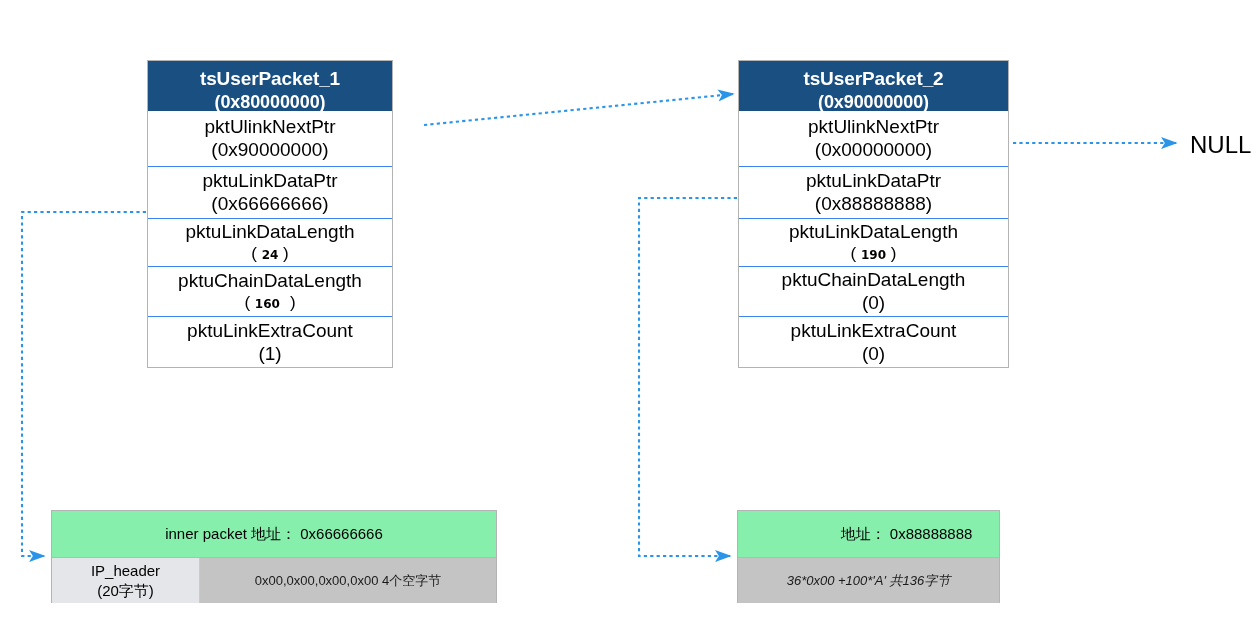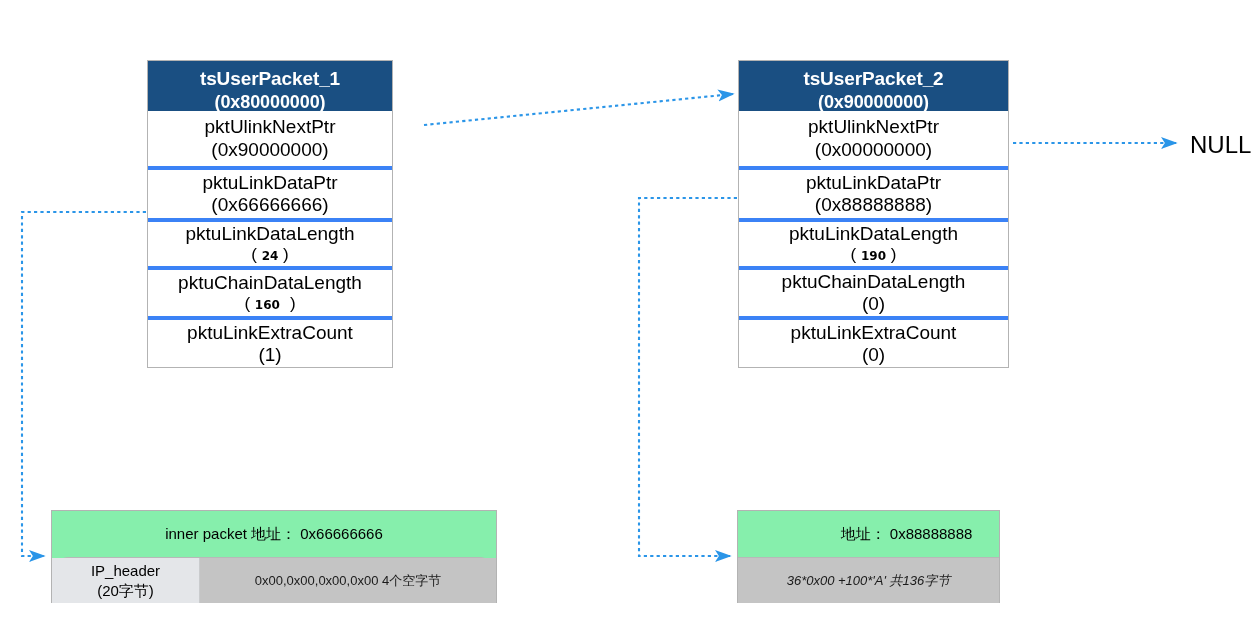--- a/index.html
+++ b/index.html
@@ -39,21 +39,21 @@
     text-align: center;
     font-weight: bold;
     line-height: 1.28;
     padding-top: 6px;
     letter-spacing: -0.1px;
   }
   .struct .hdr .t1 { font-size: 19px; display: block; }
   .struct .hdr .t2 { font-size: 18px; display: block; }
   .struct .row {
     box-sizing: border-box;
-    border-top: 4px solid #3b82f6;
+    border-top: 1px solid #3b82f6;
     text-align: center;
     color: #000000;
     line-height: 1.18;
     display: flex;
     flex-direction: column;
     justify-content: center;
     align-items: center;
   }
   .struct .row .name { font-size: 19px; display: block; white-space: nowrap; }
   .struct .row .val  { font-size: 19px; display: block; white-space: nowrap; }
@@ -206,21 +206,21 @@
     <div class="row" style="height:52px;">
       <span class="name">pktuLinkExtraCount</span>
       <span class="val">(0)</span>
     </div>
   </div>
 
   <div class="nulllabel" style="left:1190px; top:131px;">NULL</div>
 
   <div class="memblock" style="left:51px; top:510px; width:446px; height:93px;">
     <div class="addrrow" style="height:46px;">inner packet 地址： 0x66666666</div>
-    <div class="datarow" style="height:46px;border-radius:17px;">
+    <div class="datarow" style="height:46px;">
       <div class="cell-ipheader" style="width:148px;">
         <span class="l1">IP_header</span>
         <span class="l2">(20字节)</span>
       </div>
       <div class="cell-payload fill" style="flex:1;">0x00,0x00,0x00,0x00 4个空字节</div>
     </div>
   </div>
 
   <div class="memblock" style="left:737px; top:510px; width:263px; height:93px;">
     <div class="addrrow shift-right" style="height:46px;">地址： 0x88888888</div>

